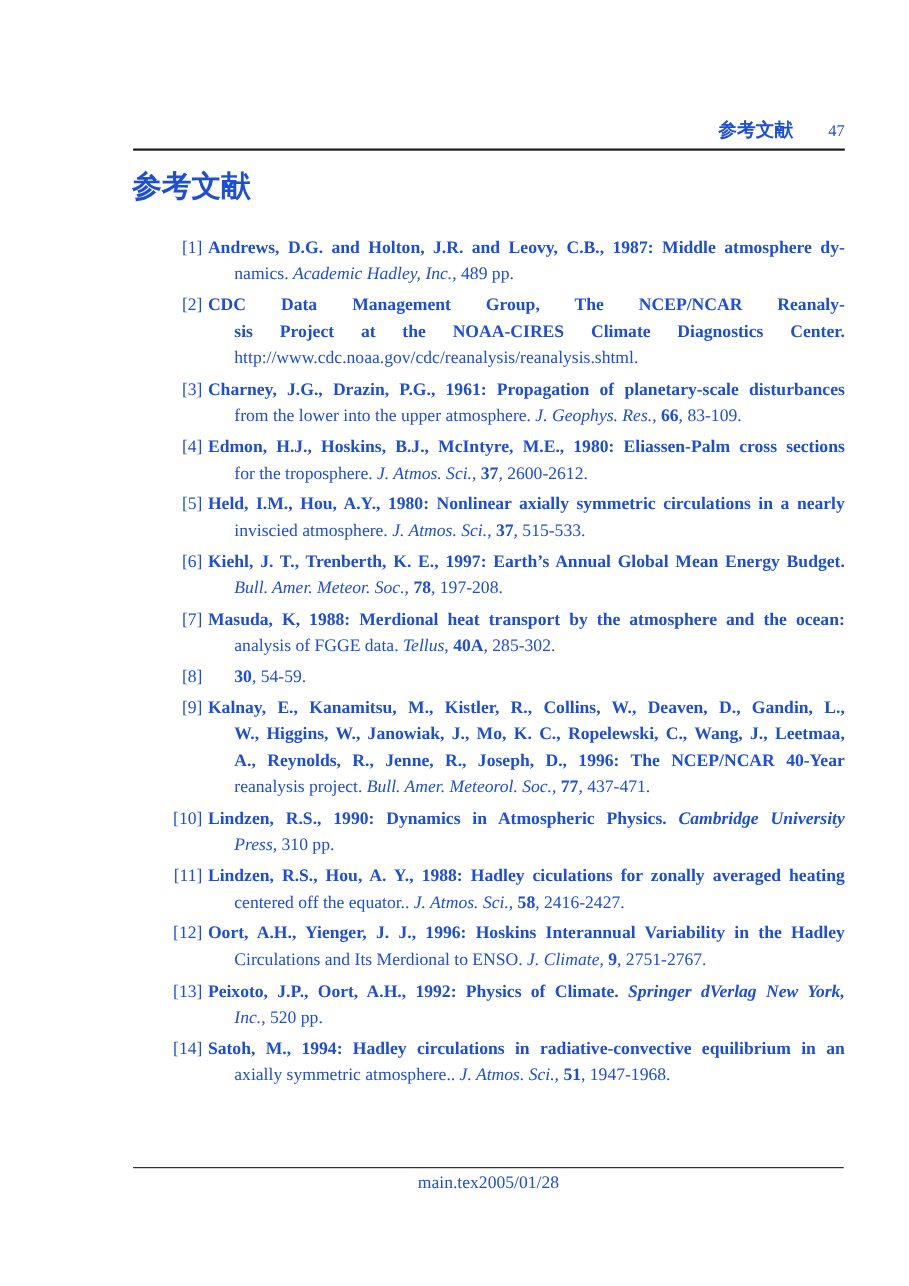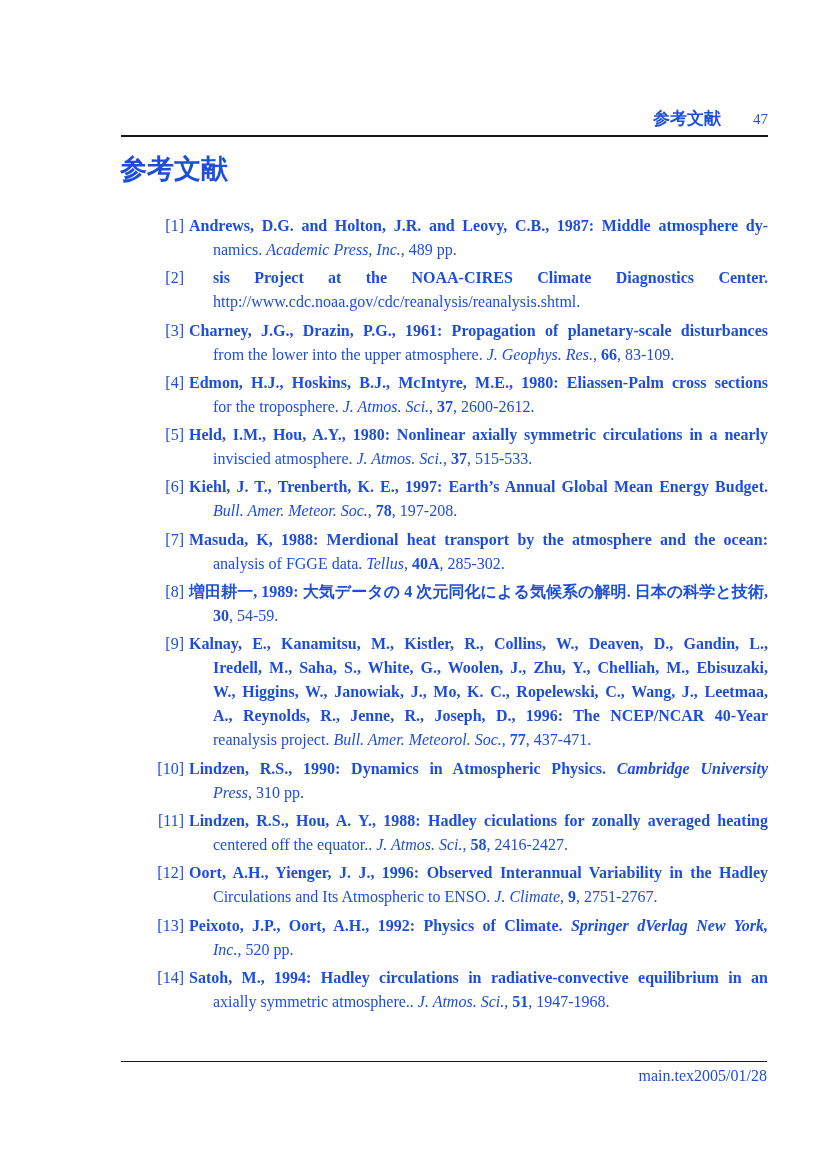--- a/index.html
+++ b/index.html
@@ -49,45 +49,46 @@
   .line.cont { padding-left: 24px; }
   .it { font-style: italic; }
   .bf { font-weight: bold; }
   
   .footer-rule {
     position: absolute; left: 121px; top: 1061px; width: 646px; height: 1px;
     background: #1a1a1a;
   }
   .page-footer {
     position: absolute; left: 121px; top: 1064px; width: 646px;
-    display: flex; justify-content: flex-end;
+    display: flex; justify-content: center;
     font-size: 16px; line-height: 24px;
   }
 </style>
 </head>
 <body>
 
 <div class="page">
 
   <div class="running-header">
     <span class="sec">参考文献</span>
     <span class="num">47</span>
   </div>
   <div class="header-rule"></div>
 
   <h1 class="doc-title">参考文献</h1>
 
   <div class="refs" id="refs">
       <div class="ref">
         <span class="ref-label">[1]</span>
         <div class="line just"><span>Andrews, D.G. and Holton, J.R. and Leovy, C.B., 1987: Middle atmosphere dy-</span></div>
-        <div class="line cont"><span>namics. </span><span class="it">Academic Press, Inc.</span><span>, 489 pp.</span></div>
+        <div class="line cont"><span>namics. </span><span class="it">Academic Hadley, Inc.</span><span>, 489 pp.</span></div>
       </div>
       <div class="ref">
         <span class="ref-label">[2]</span>
+        <div class="line just"><span>CDC Data Management Group, The NCEP/NCAR Reanaly-</span></div>
         <div class="line just cont"><span>sis Project at the NOAA-CIRES Climate Diagnostics Center.</span></div>
         <div class="line cont"><span>http://www.cdc.noaa.gov/cdc/reanalysis/reanalysis.shtml.</span></div>
       </div>
       <div class="ref">
         <span class="ref-label">[3]</span>
         <div class="line just"><span>Charney, J.G., Drazin, P.G., 1961: Propagation of planetary-scale disturbances</span></div>
         <div class="line cont"><span>from the lower into the upper atmosphere. </span><span class="it">J. Geophys. Res.</span><span>, </span><span class="bf">66</span><span>, 83-109.</span></div>
       </div>
       <div class="ref">
         <span class="ref-label">[4]</span>
@@ -104,45 +105,43 @@
         <div class="line just"><span>Kiehl, J. T., Trenberth, K. E., 1997: Earth’s Annual Global Mean Energy Budget.</span></div>
         <div class="line cont"><span class="it">Bull. Amer. Meteor. Soc.</span><span>, </span><span class="bf">78</span><span>, 197-208.</span></div>
       </div>
       <div class="ref">
         <span class="ref-label">[7]</span>
         <div class="line just"><span>Masuda, K, 1988: Merdional heat transport by the atmosphere and the ocean:</span></div>
         <div class="line cont"><span>analysis of FGGE data. </span><span class="it">Tellus</span><span>, </span><span class="bf">40A</span><span>, 285-302.</span></div>
       </div>
       <div class="ref">
         <span class="ref-label">[8]</span>
-        <div class="line just"><span>増田耕一, 1989: 大気データの 4 次元同化による気候系の解明. 日本の科学と技術,</span></div>
         <div class="line cont"><span class="bf">30</span><span>, 54-59.</span></div>
       </div>
       <div class="ref">
         <span class="ref-label">[9]</span>
         <div class="line just"><span>Kalnay, E., Kanamitsu, M., Kistler, R., Collins, W., Deaven, D., Gandin, L.,</span></div>
-        <div class="line just cont"><span>Iredell, M., Saha, S., White, G., Woolen, J., Zhu, Y., Chelliah, M., Ebisuzaki,</span></div>
         <div class="line just cont"><span>W., Higgins, W., Janowiak, J., Mo, K. C., Ropelewski, C., Wang, J., Leetmaa,</span></div>
         <div class="line just cont"><span>A., Reynolds, R., Jenne, R., Joseph, D., 1996: The NCEP/NCAR 40-Year</span></div>
         <div class="line cont"><span>reanalysis project. </span><span class="it">Bull. Amer. Meteorol. Soc.</span><span>, </span><span class="bf">77</span><span>, 437-471.</span></div>
       </div>
       <div class="ref">
         <span class="ref-label">[10]</span>
         <div class="line just"><span>Lindzen, R.S., 1990: Dynamics in Atmospheric Physics. </span><span class="it">Cambridge University</span></div>
         <div class="line cont"><span class="it">Press</span><span>, 310 pp.</span></div>
       </div>
       <div class="ref">
         <span class="ref-label">[11]</span>
         <div class="line just"><span>Lindzen, R.S., Hou, A. Y., 1988: Hadley ciculations for zonally averaged heating</span></div>
         <div class="line cont"><span>centered off the equator.. </span><span class="it">J. Atmos. Sci.</span><span>, </span><span class="bf">58</span><span>, 2416-2427.</span></div>
       </div>
       <div class="ref">
         <span class="ref-label">[12]</span>
-        <div class="line just"><span>Oort, A.H., Yienger, J. J., 1996: Observed Interannual Variability in the Hadley</span></div>
-        <div class="line cont"><span>Circulations and Its Atmospheric to ENSO. </span><span class="it">J. Climate</span><span>, </span><span class="bf">9</span><span>, 2751-2767.</span></div>
+        <div class="line just"><span>Oort, A.H., Yienger, J. J., 1996: Hoskins Interannual Variability in the Hadley</span></div>
+        <div class="line cont"><span>Circulations and Its Merdional to ENSO. </span><span class="it">J. Climate</span><span>, </span><span class="bf">9</span><span>, 2751-2767.</span></div>
       </div>
       <div class="ref">
         <span class="ref-label">[13]</span>
         <div class="line just"><span>Peixoto, J.P., Oort, A.H., 1992: Physics of Climate. </span><span class="it">Springer dVerlag New York,</span></div>
         <div class="line cont"><span class="it">Inc.</span><span>, 520 pp.</span></div>
       </div>
       <div class="ref">
         <span class="ref-label">[14]</span>
         <div class="line just"><span>Satoh, M., 1994: Hadley circulations in radiative-convective equilibrium in an</span></div>
         <div class="line cont"><span>axially symmetric atmosphere.. </span><span class="it">J. Atmos. Sci.</span><span>, </span><span class="bf">51</span><span>, 1947-1968.</span></div>

